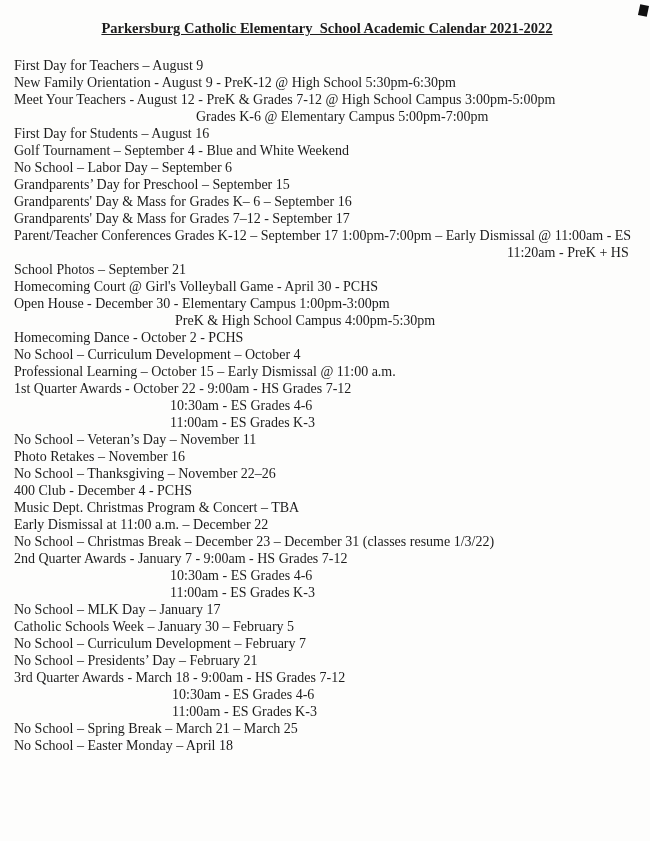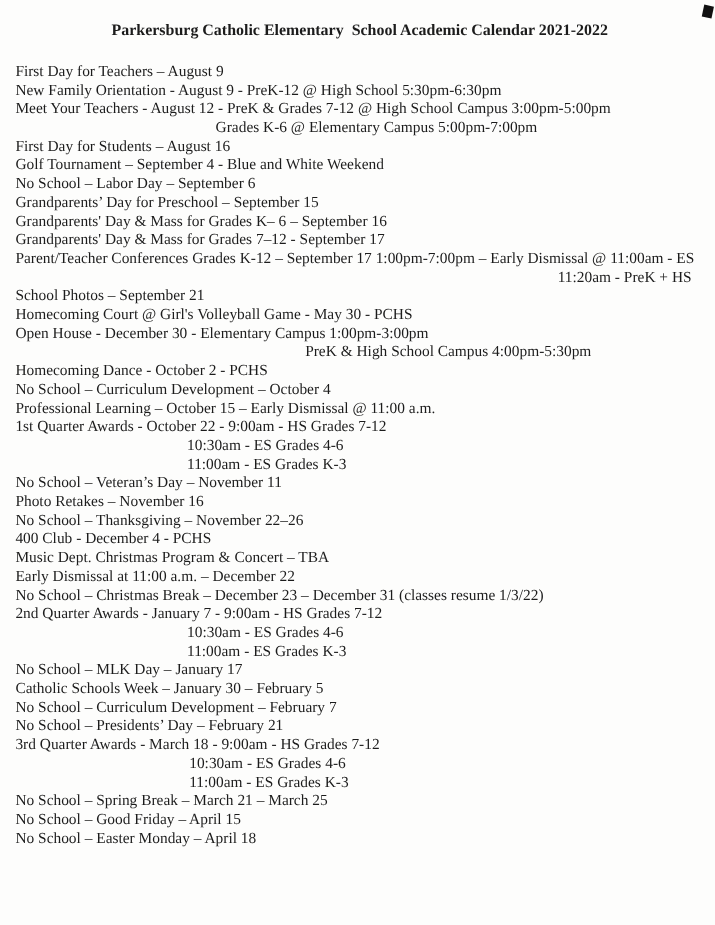--- a/index.html
+++ b/index.html
@@ -15,20 +15,21 @@
     overflow: hidden;
     position: relative;
   }
   .page {
     padding: 20px 10px 10px 14px;
   }
   .doc-title {
     text-align: center;
     font-weight: bold;
     font-size: 14.5px;
+    text-decoration: underline;
     white-space: pre-wrap;
     margin-bottom: 20px;
   }
   .lines {
     font-size: 14px;
   }
   .line {
     line-height: 17px;
     white-space: nowrap;
   }
@@ -84,26 +85,26 @@
       <div class="line">
     <span>Parent/Teacher Conferences Grades K-12 – September 17 1:00pm-7:00pm – Early Dismissal @ 11:00am - ES</span>
   </div>
       <div class="line" style="padding-left: 493px;">
     <span>11:20am - PreK + HS</span>
   </div>
       <div class="line">
     <span>School Photos – September 21</span>
   </div>
       <div class="line">
-    <span>Homecoming Court @ Girl's Volleyball Game - May 30 - PCHS</span>
+    <span>Homecoming Court @ Girl's Volleyball Game - April 30 - PCHS</span>
   </div>
       <div class="line">
     <span>Open House - December 30 - Elementary Campus 1:00pm-3:00pm</span>
   </div>
-      <div class="line" style="padding-left: 161px; text-align: center;">
+      <div class="line" style="padding-left: 161px;">
     <span>PreK &amp; High School Campus 4:00pm-5:30pm</span>
   </div>
       <div class="line">
     <span>Homecoming Dance - October 2 - PCHS</span>
   </div>
       <div class="line">
     <span>No School – Curriculum Development – October 4</span>
   </div>
       <div class="line">
     <span>Professional Learning – October 15 – Early Dismissal @ 11:00 a.m.</span>
@@ -165,19 +166,16 @@
       <div class="line" style="padding-left: 158px;">
     <span>10:30am - ES Grades 4-6</span>
   </div>
       <div class="line" style="padding-left: 158px;">
     <span>11:00am - ES Grades K-3</span>
   </div>
       <div class="line">
     <span>No School – Spring Break – March 21 – March 25</span>
   </div>
       <div class="line">
-    <span>No School – Good Friday – April 15</span>
-  </div>
-      <div class="line">
     <span>No School – Easter Monday – April 18</span>
   </div>
     </div>
 </div>
 
 </body></html>

